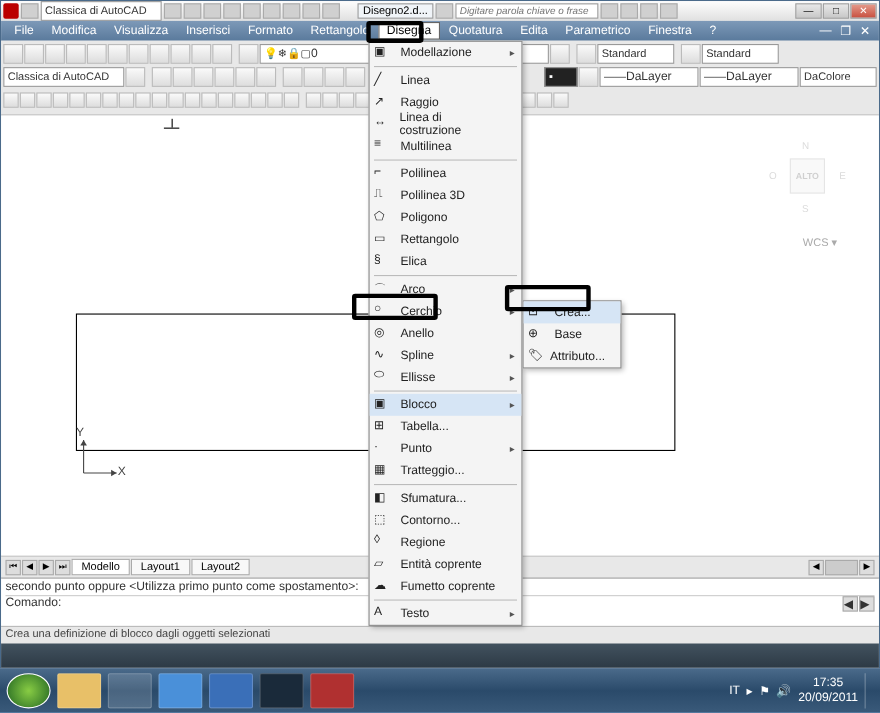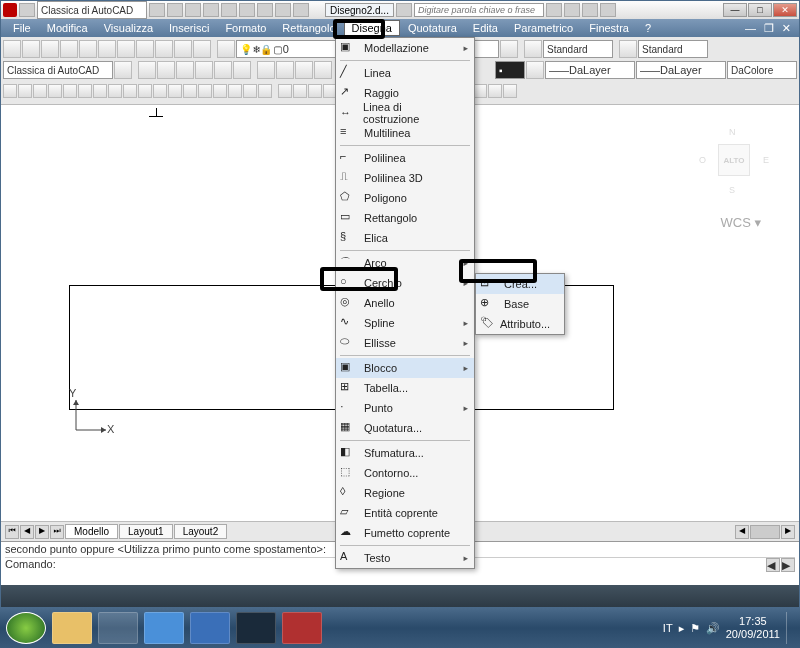--- a/index.html
+++ b/index.html
@@ -26,21 +26,21 @@
 .tb-row { display: flex; align-items: center; gap: 1px; height: 20px; margin-bottom: 1px; }
 .tb-btn { width: 18px; height: 18px; background: linear-gradient(#fafafa,#ddd); border: 1px solid #bbb; }
 .tb-btn.sm { width: 14px; height: 14px; }
 .tb-combo { height: 18px; background: #fff; border: 1px solid #999; padding: 0 3px; font-size: 10px; display: flex; align-items: center; color: #333; }
 .tb-sep { width: 4px; }
 
 .canvas { flex: 1; background: #fff; position: relative; overflow: hidden; }
 .viewcube { position: absolute; top: 20px; right: 30px; width: 70px; height: 70px; opacity: 0.3; }
 .viewcube .face { position: absolute; width: 32px; height: 32px; top: 19px; left: 19px; background: #eee; border: 1px solid #aaa; text-align: center; line-height: 32px; font-size: 8px; color: #666; font-weight: bold; }
 .viewcube .dir { position: absolute; font-size: 9px; color: #888; }
-.wcs { position: absolute; top: 110px; right: 38px; font-size: 13px; color: #aaa; }
+.wcs { position: absolute; top: 110px; right: 38px; font-size: 10px; color: #aaa; }
 .rect-drawn { position: absolute; border: 1px solid #000; }
 .ucs { position: absolute; font-size: 9px; color: #444; }
 
 .dd-menu { position: absolute; background: #f4f4f4; border: 1px solid #888; box-shadow: 2px 2px 5px rgba(0,0,0,0.3); z-index: 100; }
 .dd-menu .dd-item { display: flex; align-items: center; height: 20px; padding: 0 18px 0 4px; font-size: 11px; color: #222; cursor: pointer; position: relative; }
 .dd-menu .dd-item:hover, .dd-menu .dd-item.hov { background: #d6e5f5; }
 .dd-menu .dd-sep { height: 1px; background: #bbb; margin: 2px 4px; }
 .dd-menu .dd-icon { width: 18px; height: 16px; margin-right: 6px; display: inline-block; }
 .dd-menu .arrow::after { content: "▸"; position: absolute; right: 6px; font-size: 9px; color: #555; }
 
@@ -255,20 +255,21 @@
 
   <div class="cmdline">
     <div class="row">secondo punto oppure &lt;Utilizza primo punto come spostamento&gt;:</div>
     <div class="row" style="border-top:1px solid #ccc">
       <span>Comando:</span>
       <div class="sc">▶</div>
       <div class="sc">◀</div>
     </div>
   </div>
 
+  <div class="statusbar">Crea una definizione di blocco dagli oggetti selezionati</div>
   <div class="status2"></div>
 
   <div class="dd-menu" style="left:334px;top:36px;width:140px">
     <div class="dd-item arrow">
         <span class="dd-icon">▣</span>
         <span>Modellazione</span>
       </div>
     <div class="dd-sep"></div>
     <div class="dd-item">
         <span class="dd-icon">╱</span>
@@ -336,21 +337,21 @@
     <div class="dd-item">
         <span class="dd-icon">⊞</span>
         <span>Tabella...</span>
       </div>
     <div class="dd-item arrow">
         <span class="dd-icon">·</span>
         <span>Punto</span>
       </div>
     <div class="dd-item">
         <span class="dd-icon">▦</span>
-        <span>Quotatura...</span>
+        <span>Tratteggio...</span>
       </div>
     <div class="dd-sep"></div>
     <div class="dd-item">
         <span class="dd-icon">◧</span>
         <span>Sfumatura...</span>
       </div>
     <div class="dd-item">
         <span class="dd-icon">⬚</span>
         <span>Contorno...</span>
       </div>

